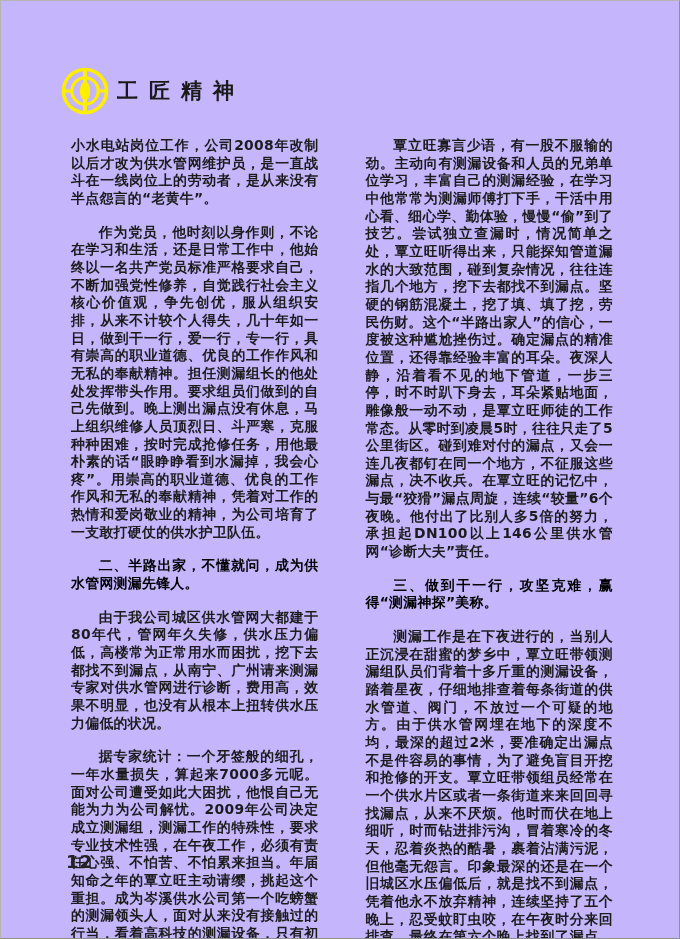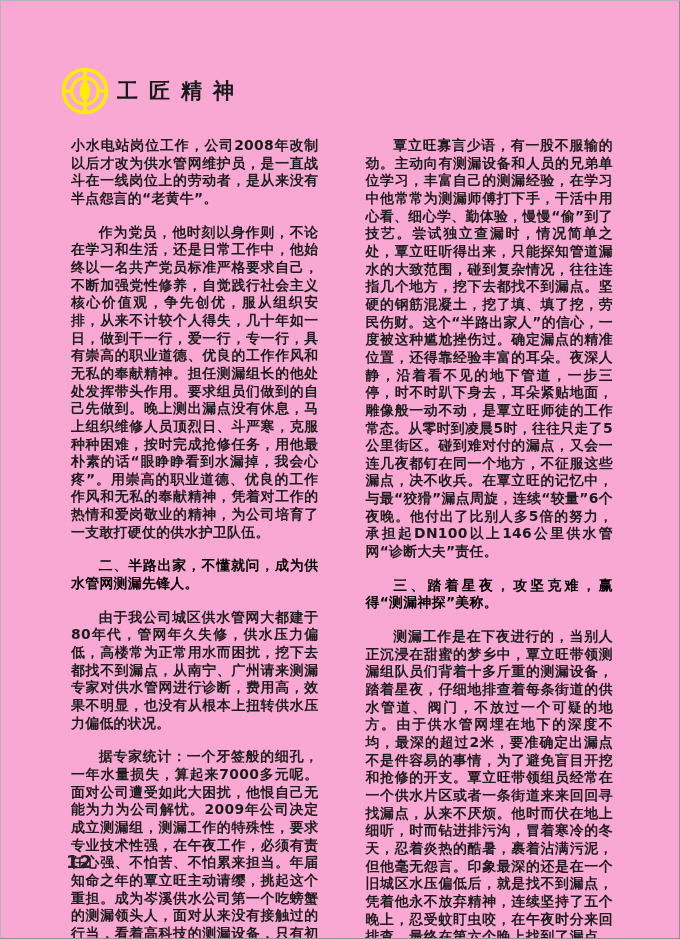--- a/index.html
+++ b/index.html
@@ -1,20 +1,20 @@
 <!DOCTYPE html>
 <html><head>
 <meta charset="utf-8">
 <style>
   html,body { margin:0; padding:0; background:#e8e8e8; }
   .page {
     position:relative;
     width:680px; height:939px;
     margin:0 auto;
-    background:#f9a8d4;
+    background:#c4b5fd;
     border:1px solid #b5b5b5;
     border-right-color:#8f8f8f;
     border-bottom-color:#8f8f8f;
     box-sizing:border-box;
     font-family:"DejaVu Sans", sans-serif;
     color:#1c1c1c;
     overflow:hidden;
   }
   .header {
     position:absolute; left:60px; top:66px;
@@ -74,20 +74,20 @@
     <div class="col">
         <p class="para no-indent">小水电站岗位工作，公司2008年改制以后才改为供水管网维护员，是一直战斗在一线岗位上的劳动者，是从来没有半点怨言的“老黄牛”。</p>
         <p class="para">作为党员，他时刻以身作则，不论在学习和生活，还是日常工作中，他始终以一名共产党员标准严格要求自己，不断加强党性修养，自觉践行社会主义核心价值观，争先创优，服从组织安排，从来不计较个人得失，几十年如一日，做到干一行，爱一行，专一行，具有崇高的职业道德、优良的工作作风和无私的奉献精神。担任测漏组长的他处处发挥带头作用。要求组员们做到的自己先做到。晚上测出漏点没有休息，马上组织维修人员顶烈日、斗严寒，克服种种困难，按时完成抢修任务，用他最朴素的话“眼睁睁看到水漏掉，我会心疼”。用崇高的职业道德、优良的工作作风和无私的奉献精神，凭着对工作的热情和爱岗敬业的精神，为公司培育了一支敢打硬仗的供水护卫队伍。</p>
         <p class="para heading">二、半路出家，不懂就问，成为供水管网测漏先锋人。</p>
         <p class="para">由于我公司城区供水管网大都建于80年代，管网年久失修，供水压力偏低，高楼常为正常用水而困扰，挖下去都找不到漏点，从南宁、广州请来测漏专家对供水管网进行诊断，费用高，效果不明显，也没有从根本上扭转供水压力偏低的状况。</p>
         <p class="para">据专家统计：一个牙签般的细孔，一年水量损失，算起来7000多元呢。面对公司遭受如此大困扰，他恨自己无能为力为公司解忧。2009年公司决定成立测漏组，测漏工作的特殊性，要求专业技术性强，在午夜工作，必须有责任心强、不怕苦、不怕累来担当。年届知命之年的覃立旺主动请缨，挑起这个重担。成为岑溪供水公司第一个吃螃蟹的测漏领头人，面对从来没有接触过的行当，看着高科技的测漏设备，只有初中文化的他，没有退缩，不懂就问，他把公司用5万多元买回来的测漏仪当宝贝一样爱护有加，他一边缠着向测漏设备厂家的技术人员学习理论知识，单单笔记本就记完了6本。一边反复操作，刚刚开始不论白天还是晚上，像医生一样背着测漏仪“出诊”，目的是尽快熟悉管网走向和对测量仪的操作。</p>
         <p class="para">“测漏”是个偏门行当，没有地方培训，找不到书籍研读，全靠自己悉心摸索。有一次，广东一家电视台播放测漏专家事迹，覃立旺正巧收看到了，如获至宝，看得目不转睛，</p>
       </div>
     <div class="col">
         <p class="para">覃立旺寡言少语，有一股不服输的劲。主动向有测漏设备和人员的兄弟单位学习，丰富自己的测漏经验，在学习中他常常为测漏师傅打下手，干活中用心看、细心学、勤体验，慢慢“偷”到了技艺。尝试独立查漏时，情况简单之处，覃立旺听得出来，只能探知管道漏水的大致范围，碰到复杂情况，往往连指几个地方，挖下去都找不到漏点。坚硬的钢筋混凝土，挖了填、填了挖，劳民伤财。这个“半路出家人”的信心，一度被这种尴尬挫伤过。确定漏点的精准位置，还得靠经验丰富的耳朵。夜深人静，沿着看不见的地下管道，一步三停，时不时趴下身去，耳朵紧贴地面，雕像般一动不动，是覃立旺师徒的工作常态。从零时到凌晨5时，往往只走了5公里街区。碰到难对付的漏点，又会一连几夜都钉在同一个地方，不征服这些漏点，决不收兵。在覃立旺的记忆中，与最“狡猾”漏点周旋，连续“较量”6个夜晚。他付出了比别人多5倍的努力，承担起DN100以上146公里供水管网“诊断大夫”责任。</p>
-        <p class="para heading">三、踏着星夜，攻坚克难，赢得“测漏神探”美称。</p>
+        <p class="para heading">三、做到干一行，攻坚克难，赢得“测漏神探”美称。</p>
         <p class="para">测漏工作是在下夜进行的，当别人正沉浸在甜蜜的梦乡中，覃立旺带领测漏组队员们背着十多斤重的测漏设备，踏着星夜，仔细地排查着每条街道的供水管道、阀门，不放过一个可疑的地方。由于供水管网埋在地下的深度不均，最深的超过2米，要准确定出漏点不是件容易的事情，为了避免盲目开挖和抢修的开支。覃立旺带领组员经常在一个供水片区或者一条街道来来回回寻找漏点，从来不厌烦。他时而伏在地上细听，时而钻进排污沟，冒着寒冷的冬天，忍着炎热的酷暑，裹着沾满污泥，但他毫无怨言。印象最深的还是在一个旧城区水压偏低后，就是找不到漏点，凭着他永不放弃精神，连续坚持了五个晚上，忍受蚊盯虫咬，在午夜时分来回排查，最终在第六个晚上找到了漏点。但覃立旺同志从没说过一声累，始终以高度的责任心投入这项枯燥乏味的工作中。他幽默地告诉我们“我们一年到头无论严寒酷暑，都是过着昼夜颠倒的日子，一般都要等到晚上12点后才出动，如果早了，路上行人的脚步、车辆行驶产生的噪音，都可能影响测听，周围环境越安静，检测的情况才会越准确，不过我们的工作当做是在做晨运呢！”</p>
       </div>
   </div>
 
   <div class="page-number">12</div>
 
 </div>
 
 </body></html>

